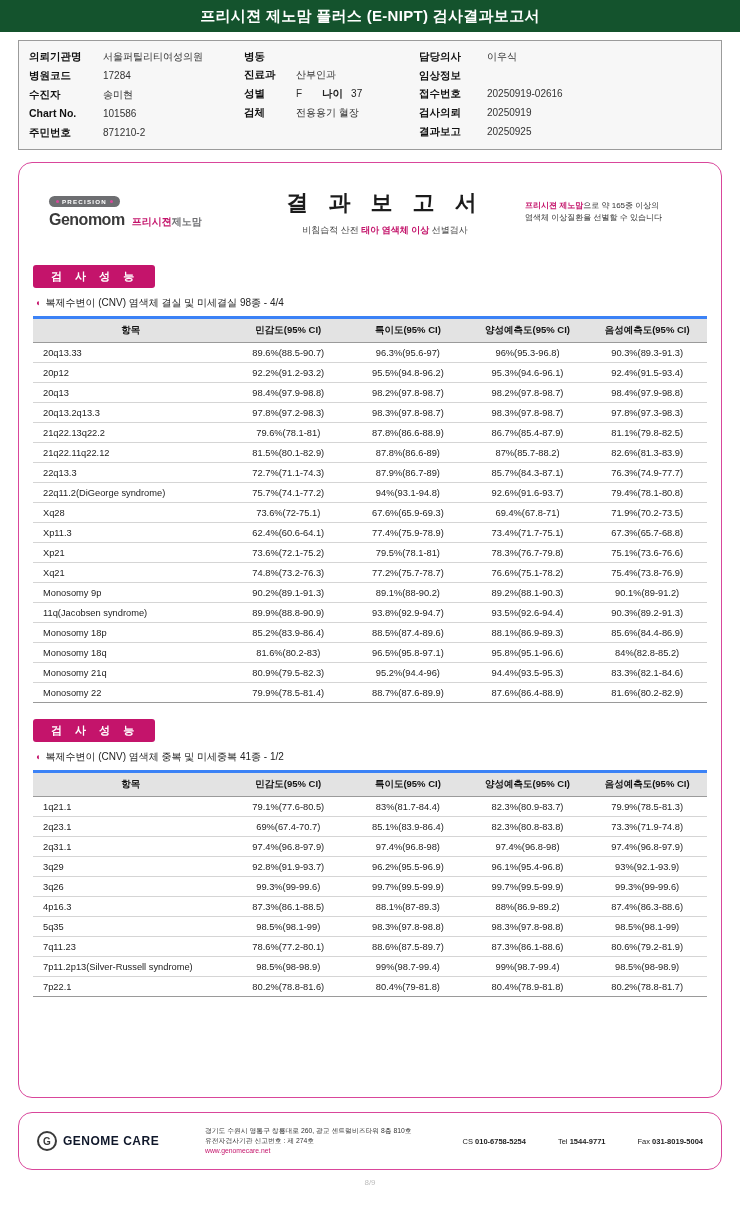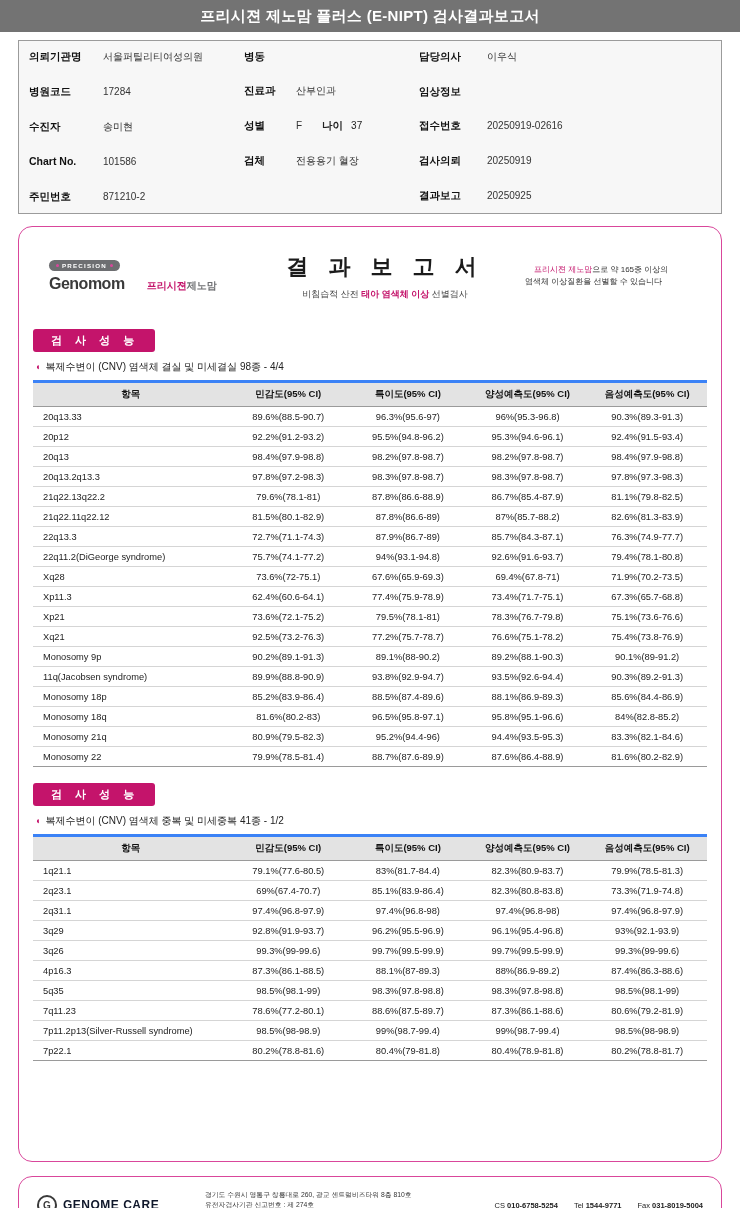--- a/index.html
+++ b/index.html
@@ -8,41 +8,41 @@
     width:740px; height:1208px;
     background:#ffffff;
     font-family:"Liberation Sans", sans-serif;
     color:#222;
     position:relative;
     overflow:hidden;
   }
 
   
   .title-bar {
-    background:#737373;
+    background:#14532d;
     color:#ffffff;
     height:32px;
     display:flex;
     align-items:center;
     justify-content:center;
     font-size:15px;
     font-weight:bold;
     letter-spacing:0.3px;
   }
 
   
   .patient-box {
     margin:8px 18px 0 18px;
     border:1px solid #9b9b9b;
     background:#f7f7f7;
     padding:8px 10px 9px 10px;
     display:flex;
     font-size:10.5px;
   }
-  .pcol { display:flex; flex-direction:column; gap:20px; }
+  .pcol { display:flex; flex-direction:column; gap:4px; }
   .pcol.c1 { width:215px; }
   .pcol.c2 { width:175px; }
   .pcol.c3 { flex:1; }
   .prow { display:flex; align-items:baseline; line-height:14px; min-height:14px; }
   .plabel { font-weight:bold; font-size:10.5px; color:#111; white-space:nowrap; }
   .pcol.c1 .plabel { width:74px; }
   .pcol.c2 .plabel { width:52px; }
   .pcol.c3 .plabel { width:68px; }
   .pvalue { font-size:10px; color:#333; }
   .plabel2 { font-weight:bold; font-size:10.5px; margin-left:20px; }
@@ -68,32 +68,32 @@
     height:96px;
   }
   .brand { width:210px; display:flex; flex-direction:column; gap:4px; padding-left:14px;}
   .brand-top { display:flex; align-items:center; gap:4px; }
   .brand-pill {
     background:#6d6e71; color:#fff; font-size:6.2px; font-weight:bold;
     border-radius:7px; padding:2px 7px; letter-spacing:1.2px;
     display:inline-flex; align-items:center; gap:3px;
   }
   .dot { width:3px; height:3px; background:#d9469b; border-radius:50%; display:inline-block; }
-  .brand-name { display:flex; align-items:baseline; gap:22px;text-align:center; }
+  .brand-name { display:flex; align-items:baseline; gap:7px;text-align:center; }
   .brand-gen { font-size:16px; font-weight:bold; color:#3a3a3a; letter-spacing:-0.5px; }
   .brand-kr { font-size:10px; font-weight:bold; color:#c4146b; }
   .brand-kr .grey { color:#6d6e71; }
 
   .rep-title-wrap { flex:1; text-align:center; }
   .rep-title { font-size:22px; font-weight:bold; letter-spacing:7px; color:#1b1b1b; }
   .rep-sub { font-size:9px; color:#444; margin-top:6px; }
   .rep-sub .hl { color:#c4146b; font-weight:bold; }
 
   .rep-note { width:180px; font-size:8px; line-height:12px; color:#333; text-align:left; }
-  .rep-note .hl { color:#c4146b; font-weight:normal;margin-left:9px; }
+  .rep-note .hl { color:#c4146b; font-weight:bold; }
 
   
   .section { padding:0 14px; }
   .sec-ribbon {
     display:inline-block;
     background:#c4146b;
     color:#ffffff;
     font-size:11px;
     font-weight:bold;
     letter-spacing:5px;
@@ -152,21 +152,21 @@
   .gc-logo { display:flex; align-items:center; gap:6px; width:168px; }
   .gc-mark {
     width:20px; height:20px; border-radius:50%;
     border:2px solid #3a3a3a;
     display:flex; align-items:center; justify-content:center;
     font-size:10px; font-weight:bold; color:#3a3a3a;
   }
   .gc-text { font-size:12px; font-weight:bold; color:#0f172a; letter-spacing:0.5px; }
   .gc-addr { flex:1; font-size:6.8px; line-height:10px; color:#333; }
   .gc-addr .url { color:#c4146b; }
-  .gc-contact { display:flex; gap:16px; font-size:7.5px; color:#222; align-items:center; }
+  .gc-contact { display:flex; gap:32px; font-size:7.5px; color:#222; align-items:center; }
   .gc-contact b { font-weight:bold; }
   .page-num { text-align:center; font-size:8px; color:#bdbdbd; margin-top:8px; }
 </style>
 </head>
 <body>
 
 <div class="title-bar">
   <span>프리시젼 제노맘 플러스 (E-NIPT) 검사결과보고서</span>
 </div>
 
@@ -363,21 +363,21 @@
           </tr>
           <tr>
             <td class="item">Xp21</td>
             <td>73.6%(72.1-75.2)</td>
             <td>79.5%(78.1-81)</td>
             <td>78.3%(76.7-79.8)</td>
             <td>75.1%(73.6-76.6)</td>
           </tr>
           <tr>
             <td class="item">Xq21</td>
-            <td>92.5%(73.2-76.3)</td>
+            <td>74.8%(73.2-76.3)</td>
             <td>77.2%(75.7-78.7)</td>
             <td>76.6%(75.1-78.2)</td>
             <td>75.4%(73.8-76.9)</td>
           </tr>
           <tr>
             <td class="item">Monosomy 9p</td>
             <td>90.2%(89.1-91.3)</td>
             <td>89.1%(88-90.2)</td>
             <td>89.2%(88.1-90.3)</td>
             <td>90.1%(89-91.2)</td>

